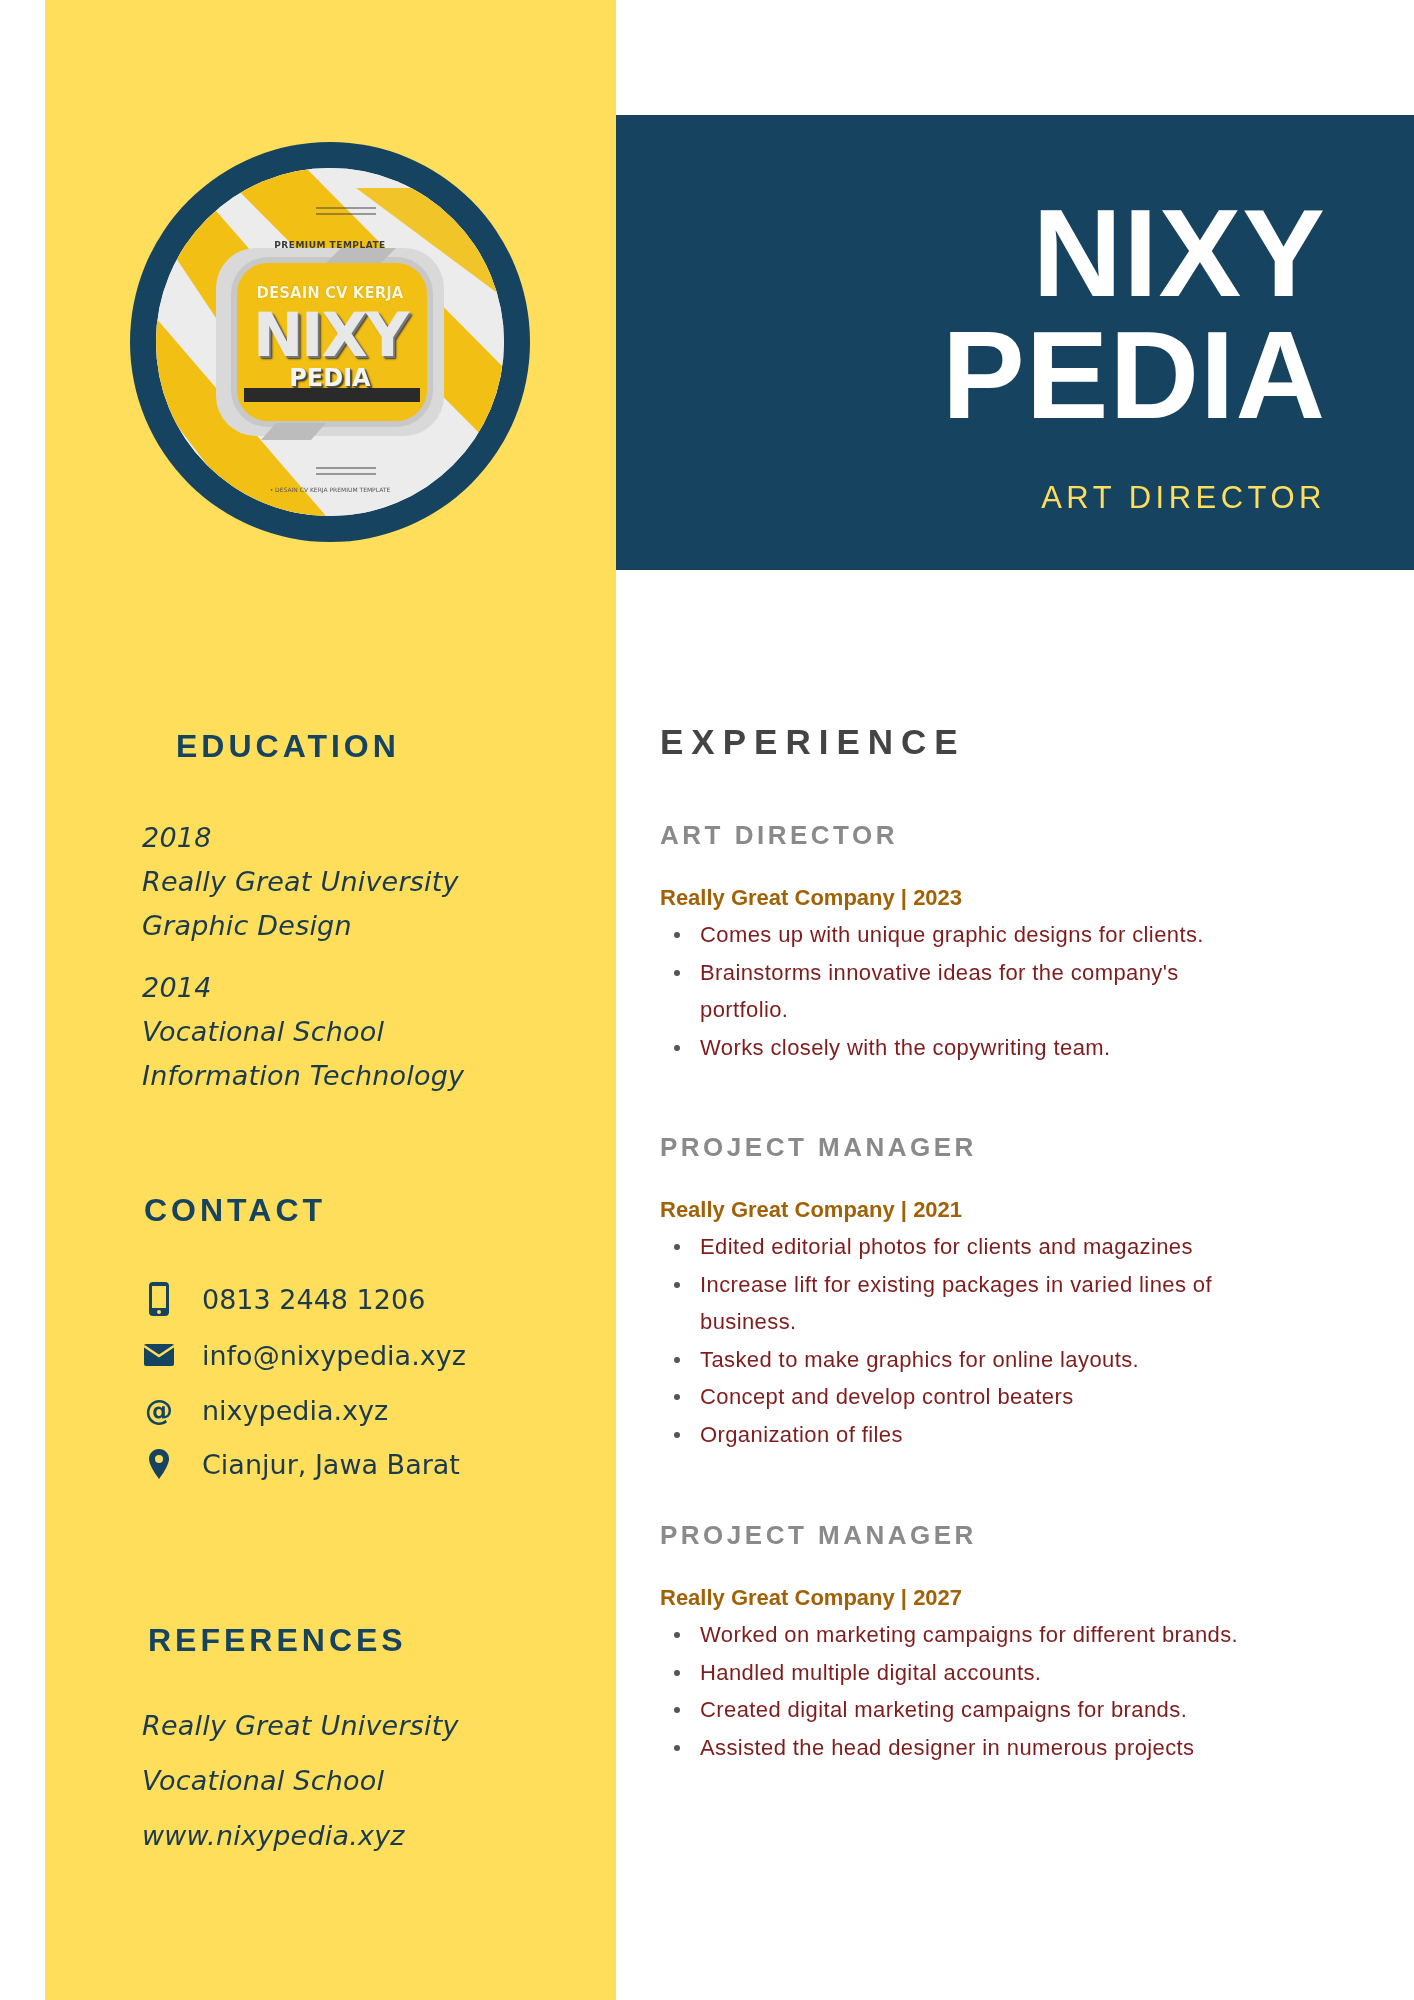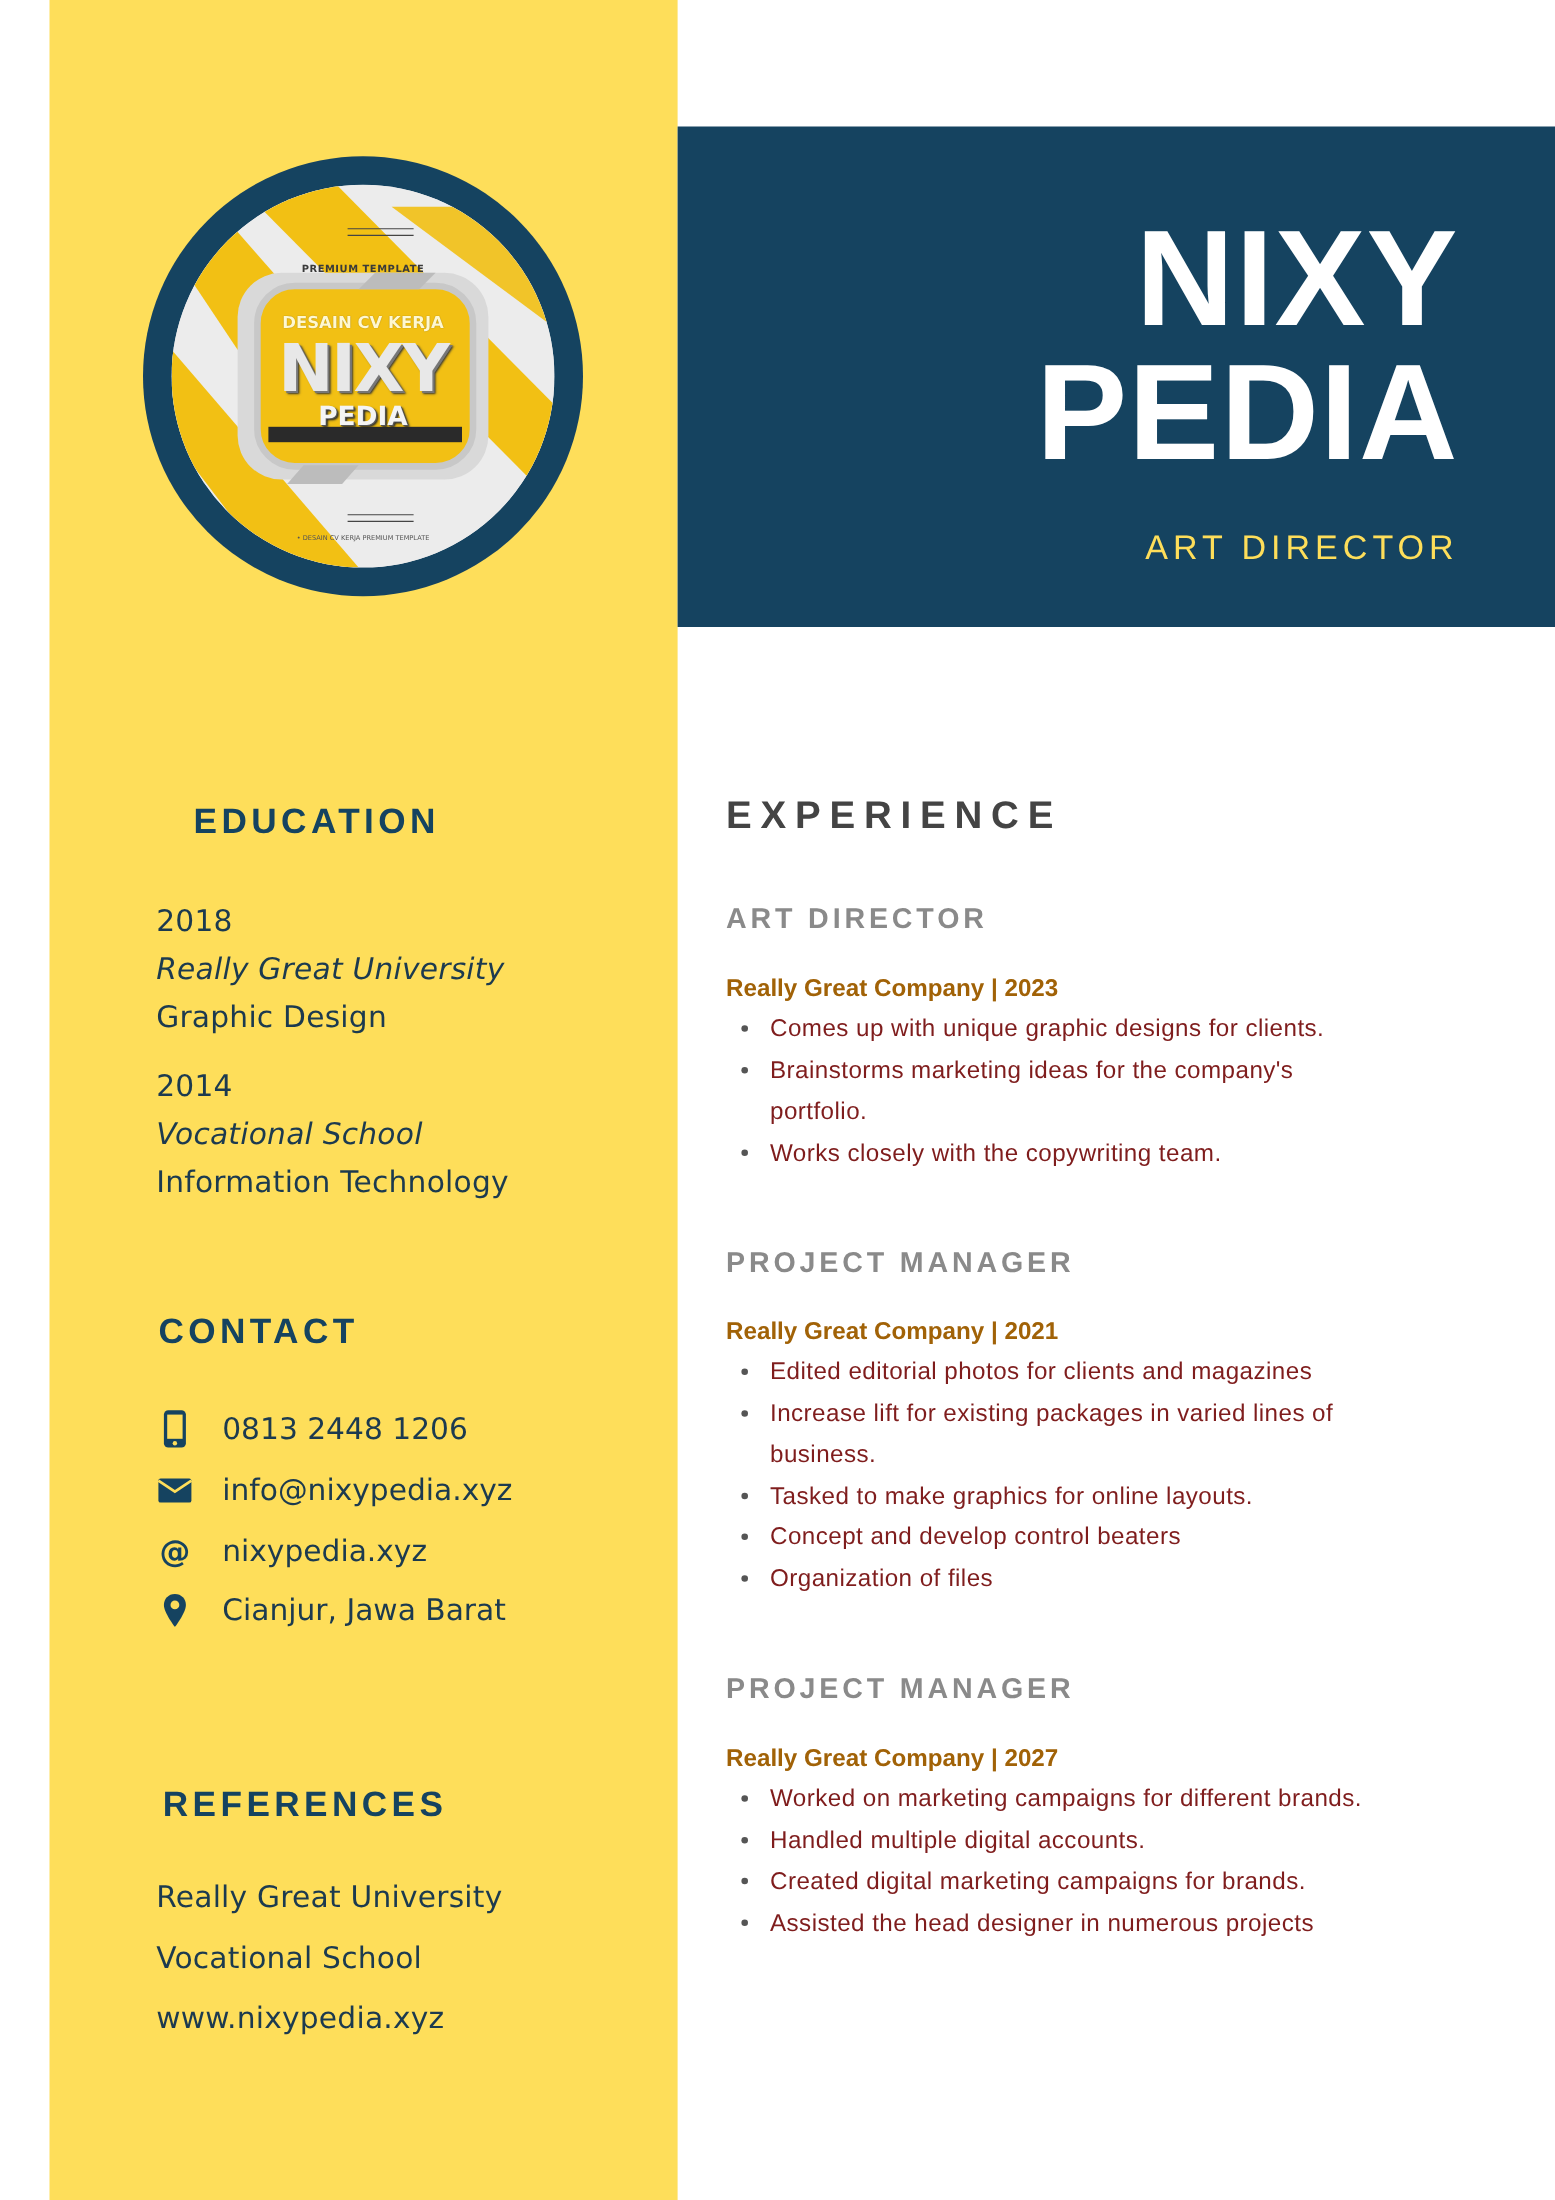--- a/index.html
+++ b/index.html
@@ -57,21 +57,21 @@
       font-family: "Liberation Sans", sans-serif;
     }
 
     
     .side-heading {
       position: absolute; color: #154360; font-family: "Liberation Sans", sans-serif;
       font-weight: bold; font-size: 32px; letter-spacing: 4px;
     }
     .side-text {
       position: absolute; color: #1c3a4f; font-family: "DejaVu Sans", sans-serif;
-      font-size: 27px; font-weight: normal; letter-spacing: 0.2px;
+      font-size: 27px; font-weight: normal; letter-spacing: 0.2px; font-style: italic;
     }
     .side-text.italic { font-style: italic; }
 
     .contact-row { position: absolute; left: 142px; height: 40px; display: flex; align-items: center; }
     .contact-icon { width: 34px; height: 36px; display: flex; align-items: center; justify-content: center; color: #154360; }
     .contact-label {
       position: absolute; left: 60px; white-space: nowrap; color: #1c3a4f;
       font-family: "DejaVu Sans", sans-serif; font-size: 27px;
     }
 
@@ -195,21 +195,21 @@
 <div class="side-text" style="left:142px; top:1765px;">Vocational School</div>
 <div class="side-text" style="left:142px; top:1820px;">www.nixypedia.xyz</div>
 
 <div class="exp-heading">EXPERIENCE</div>
 
 <div class="job" style="top:820px;">
   <div class="job-title">ART DIRECTOR</div>
   <div class="job-company">Really Great Company  | 2023</div>
   <ul class="job-bullets">
     <li>Comes up with unique graphic designs for clients.</li>
-    <li style="width:600px;">Brainstorms marketing ideas for the company's portfolio.</li>
+    <li style="width:600px;">Brainstorms innovative ideas for the company's portfolio.</li>
     <li>Works closely with the copywriting team.</li>
   </ul>
 </div>
 
 <div class="job" style="top:1132px;">
   <div class="job-title">PROJECT MANAGER</div>
   <div class="job-company">Really Great Company  | 2021</div>
   <ul class="job-bullets">
     <li>Edited editorial photos for clients and magazines</li>
     <li style="width:640px;">Increase lift for existing packages in varied lines of business.</li>

